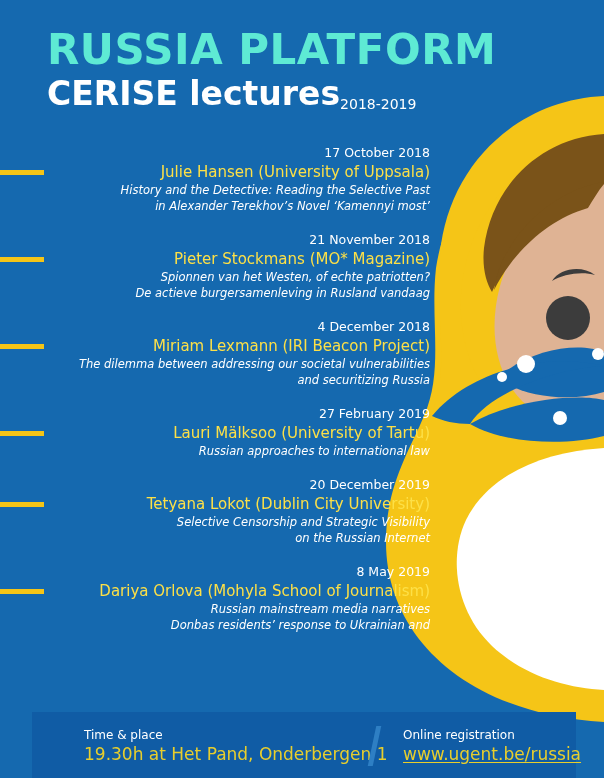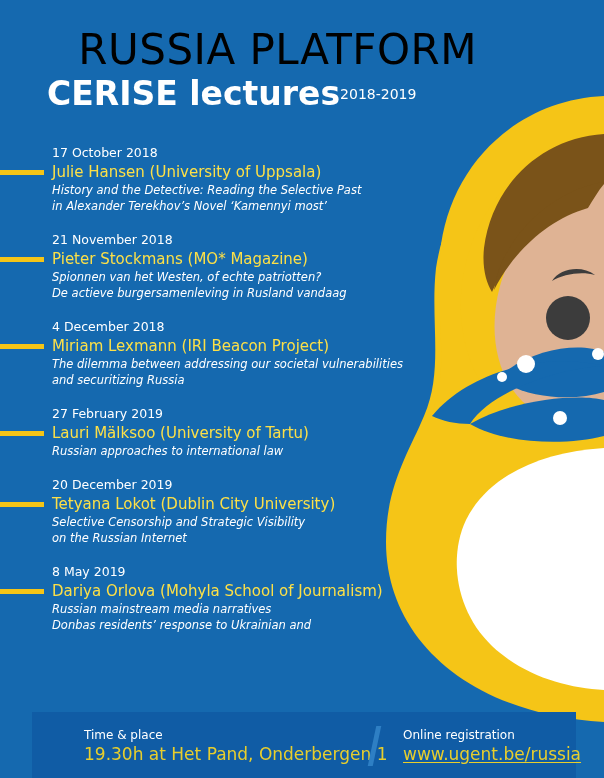--- a/index.html
+++ b/index.html
@@ -29,29 +29,29 @@
   
   .header {
     position: absolute;
     left: 47px;
     top: 27px;
     width: 430px;
   }
   .title-main {
     font-size: 42px;
     line-height: 46px;
-    font-weight: normal;
+    font-weight: bold;
     letter-spacing: 0.5px;
-    color: #000000;
+    color: #5eead4;
     white-space: nowrap;
     text-align: right;
   }
   .subtitle-row {
     display: flex;
-    align-items: center;
+    align-items: flex-end;
     margin-top: 2px;
   }
   .title-sub {
     font-size: 33px;
     line-height: 37px;
     font-weight: bold;
     color: #FFFFFF;
     white-space: nowrap;
   }
   .title-years {
@@ -65,20 +65,21 @@
   #lectures {
     position: absolute;
     left: 0;
     top: 145px;
     width: 430px;
   }
   .lecture {
     position: relative;
     padding-left: 52px;
     margin-bottom: 18px;
+    text-align: right;
   }
   .lecture-date {
     font-size: 12.5px;
     line-height: 16px;
     color: #FFFFFF;
     margin-bottom: 2px;
   }
   .lecture-speaker {
     font-size: 15px;
     line-height: 19px;

